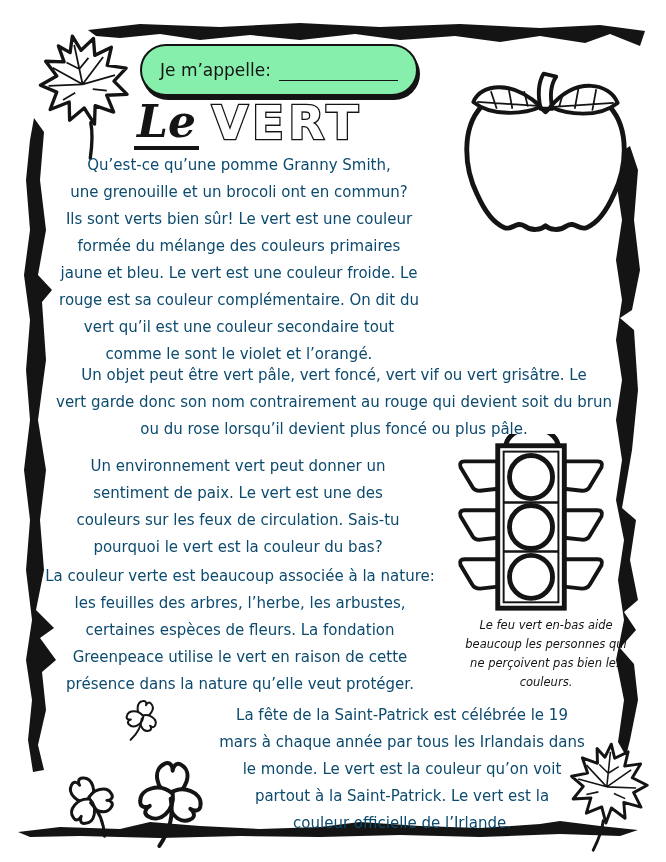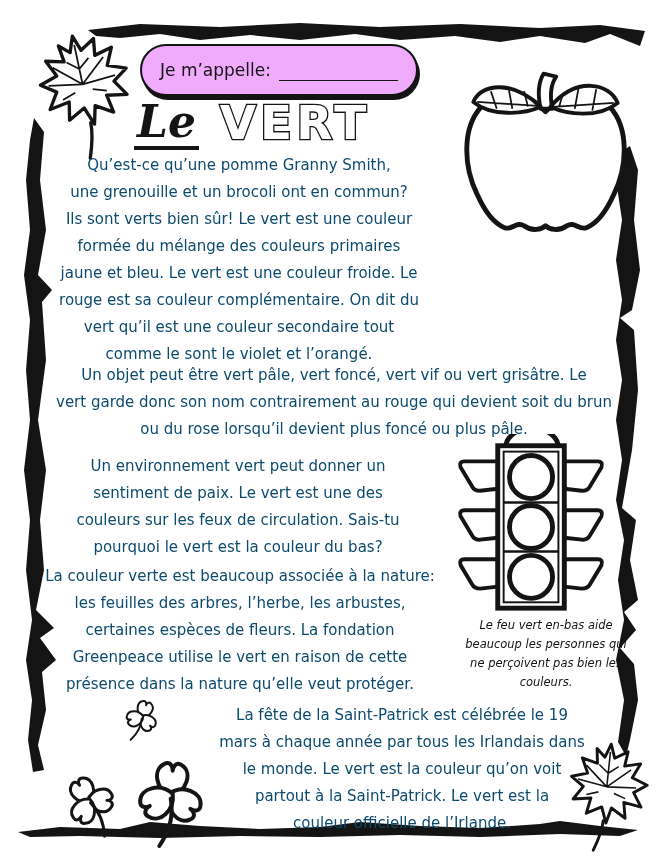--- a/index.html
+++ b/index.html
@@ -16,28 +16,28 @@
     font-size:15px;line-height:27px;color:#0c4a6e;
   }
   .caption{
     white-space:pre;text-align:center;font-style:italic;
     font-size:12px;line-height:19px;color:#141414;
   }
   .name-box{
     box-sizing:border-box;width:278px;height:52px;
     border:2px solid #141414;border-radius:28px;
     box-shadow:2px 4px 0 0 #141414;
-    background:#f0abfc;display:flex;align-items:center;padding:0 18px;
+    background:#86efac;display:flex;align-items:center;padding:0 18px;
     font-size:17px;
   }
   .name-line{
     display:inline-block;flex:1;height:20px;margin-left:8px;
     border-bottom:1.5px solid #141414;
   }
-  .title-wrap{display:flex;align-items:flex-end;gap:8px;}
+  .title-wrap{display:flex;align-items:flex-end;gap:0;}
   .title-le{
     font-family:"DejaVu Serif","Liberation Serif",serif;
     font-style:italic;font-weight:bold;font-size:44px;line-height:46px;
     border-bottom:4px solid #141414;padding:0 3px 1px 3px;
   }
   .ink{stroke:#141414;fill:#ffffff;}
   .ink-line{stroke:#141414;fill:none;}
 </style>
 </head>
 <body>

